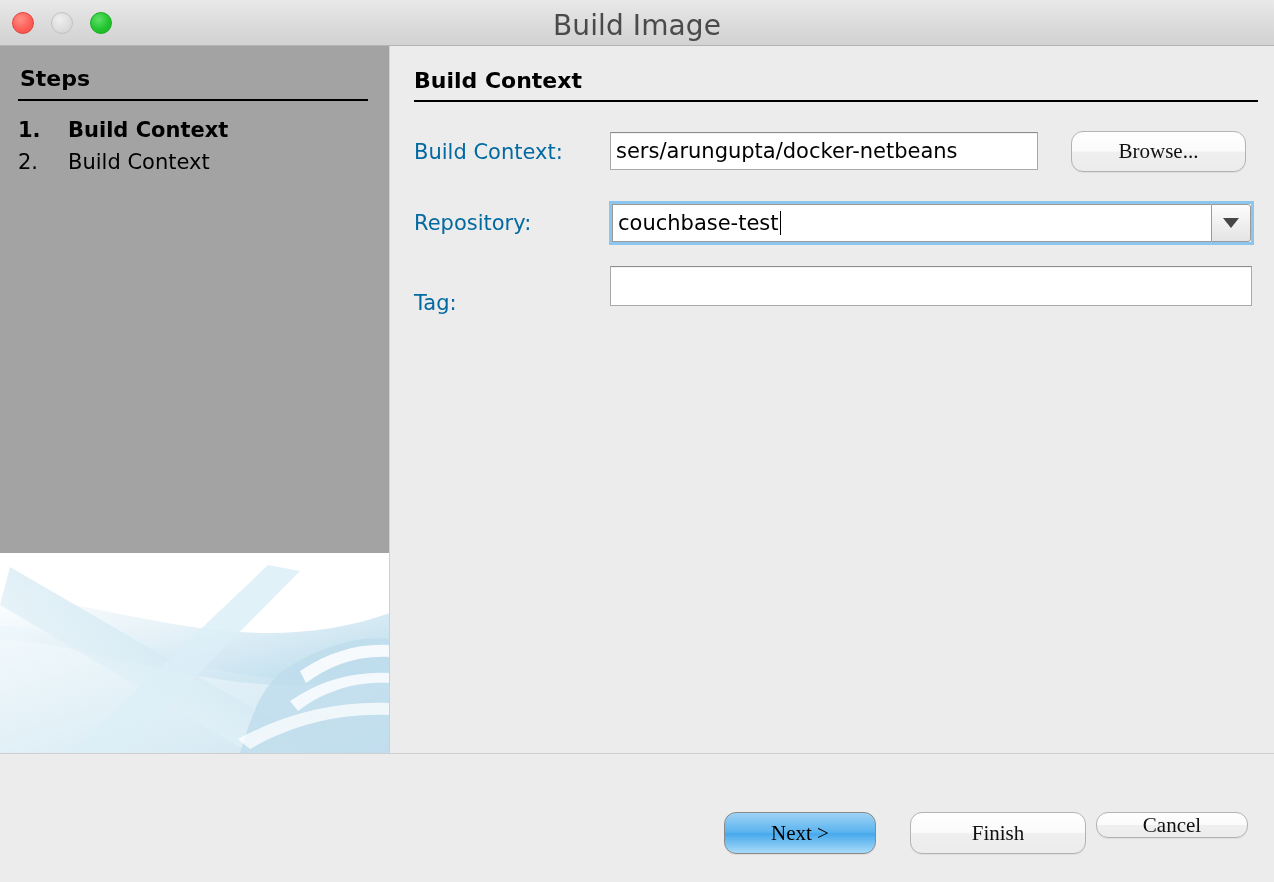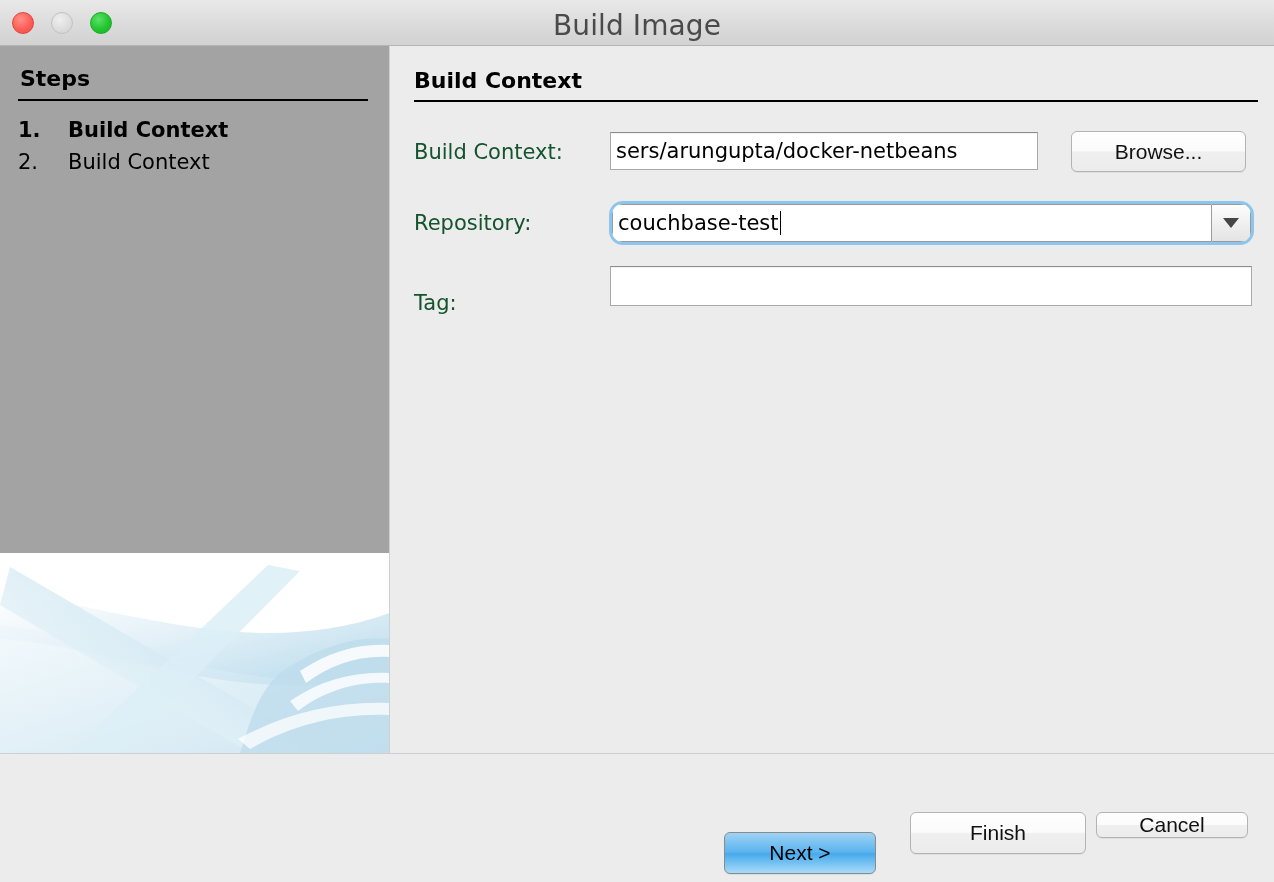--- a/index.html
+++ b/index.html
@@ -155,21 +155,21 @@
 
   .form-row {
     position: absolute;
     left: 23px;
     height: 36px;
     display: flex;
     align-items: center;
   }
   .form-label {
     font-size: 21px;
-    color: #14532d;
+    color: #0369a1;
     white-space: nowrap;
   }
 
   .tf {
     box-sizing: border-box;
     background: #ffffff;
     font-family: "DejaVu Sans", "Liberation Sans", sans-serif;
     font-size: 21px;
     color: #000;
     padding: 0 5px;
@@ -183,21 +183,21 @@
     border-top-color: #8d8d8d;
     box-shadow: inset 0 1px 0 #f2f2f2;
     text-align: center;
   }
 
   
   .combo-wrap {
     position: absolute;
     box-sizing: border-box;
     border: 3px solid #8cc6ef;
-    border-radius: 14px;
+    border-radius: 0;
     display: flex;
     background: #ffffff;
     overflow: hidden;
   }
   .combo-field {
     flex: 1 1 auto;
     background: #fff;
     font-size: 21px;
     color: #000;
     display: flex;
@@ -230,23 +230,23 @@
     width: 0; height: 0;
     border-left: 8px solid transparent;
     border-right: 8px solid transparent;
     border-top: 10px solid #464646;
   }
 
   
   .btn {
     box-sizing: border-box;
     border: 1px solid #b3b3b3;
-    border-radius: 6px;
+    border-radius: 12px;
     background: linear-gradient(to bottom, #fefefe 0%, #fbfbfb 48%, #efefef 52%, #ececec 100%);
-    font-family: Liberation Sans, sans-serif;
+    font-family: Liberation Serif, serif;
     font-size: 21px;
     color: #111;
     display: flex;
     align-items: center;
     justify-content: center;
     white-space: nowrap;
     box-shadow: 0 1px 0 rgba(0,0,0,0.06);
     cursor: default;
   }
   .btn.disabled { color: #8d8d8d; }
@@ -352,18 +352,18 @@
       </div>
 
       <div class="form-row" style="top:223px;margin-top:16px;">
         <div class="form-label">Tag:</div>
       </div>
       <div class="tf plain" style="position:absolute; left:219px; top:220px; width:642px; height:40px;" placeholder=""></div>
     </div>
   </div>
 
   <div class="btnbar">
-    <div class="btn default" style="position:absolute; left:724px; top:58px; width:152px; height:42px;margin-top:20px;">Next &gt;</div>
+    <div class="btn default" style="position:absolute; left:724px; top:58px; width:152px; height:42px;">Next &gt;</div>
     <div class="btn" style="position:absolute; left:910px; top:58px; width:176px; height:42px;">Finish</div>
     <div class="btn" style="position:absolute; left:1096px; top:58px; width:152px; height:26px;">Cancel</div>
   </div>
 
 </div>
 
 </body></html>

